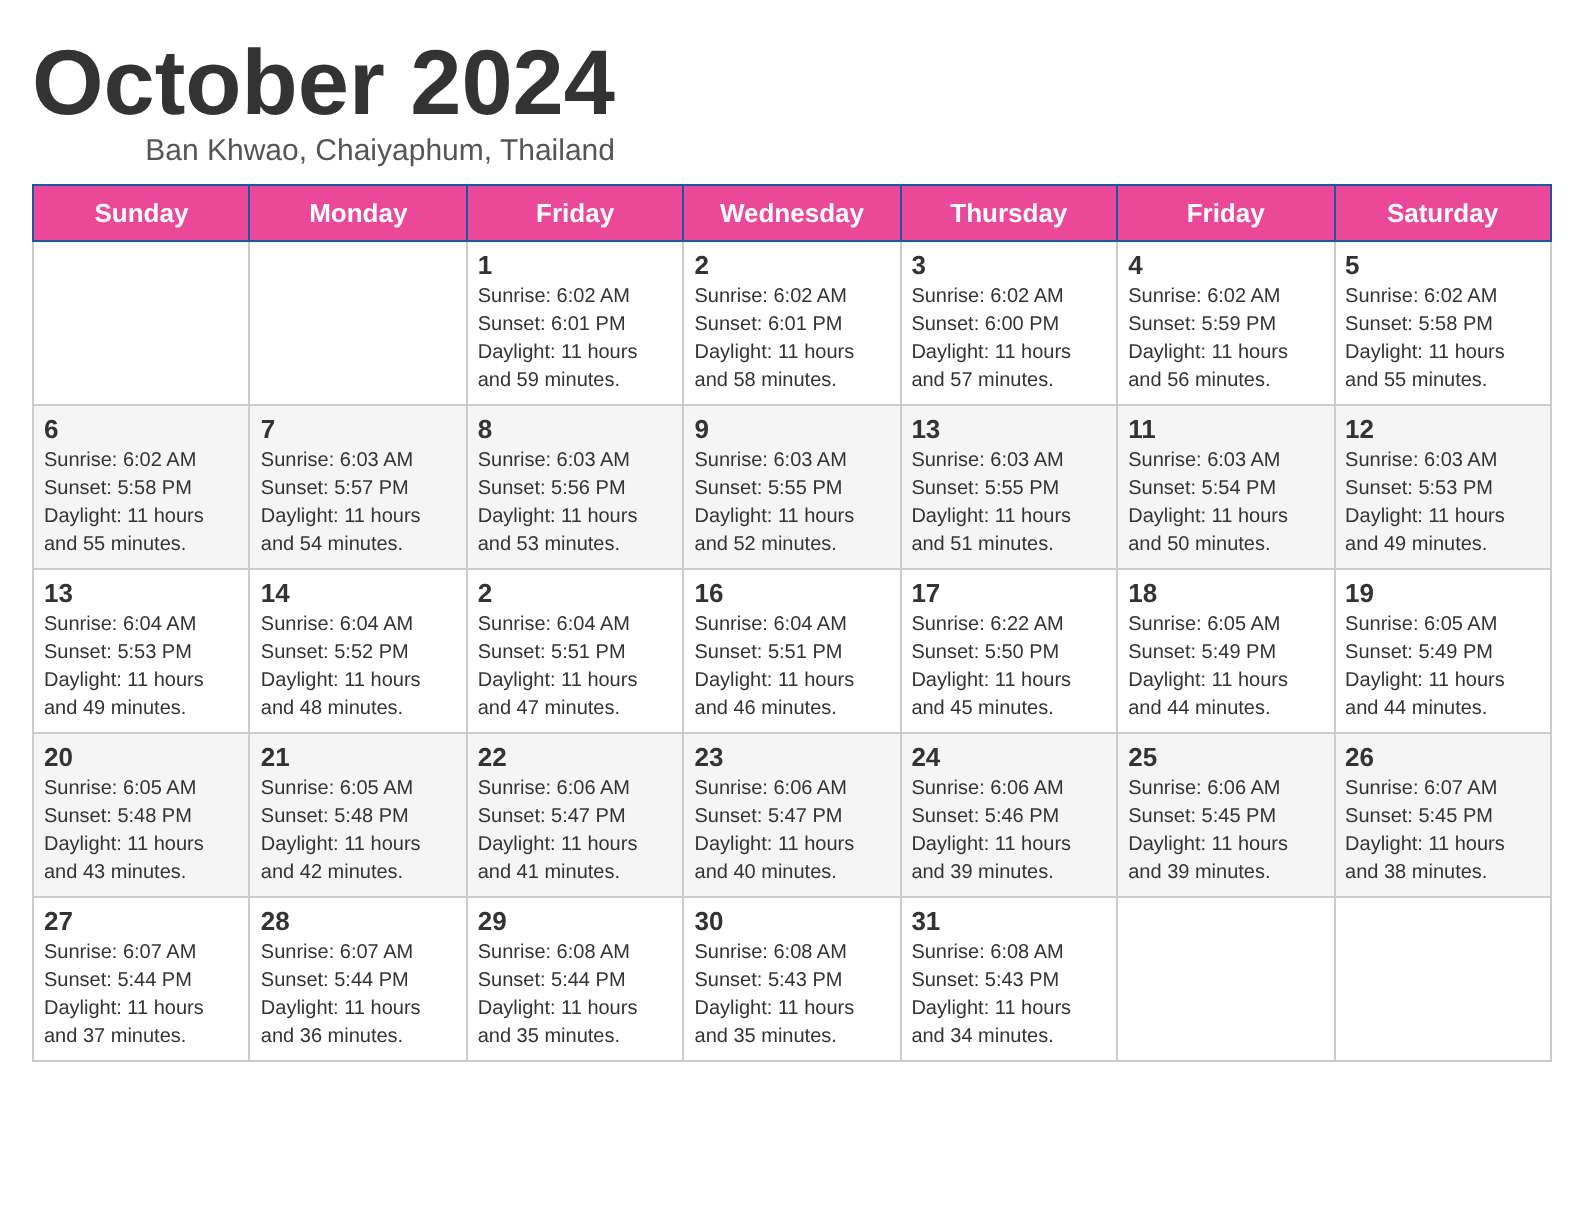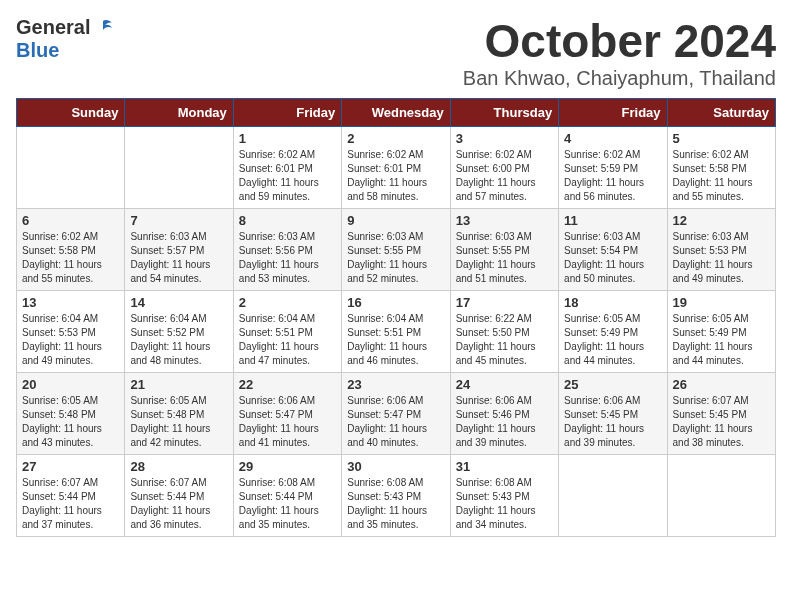--- a/index.html
+++ b/index.html
@@ -24,34 +24,34 @@
     .title-section {
       text-align: right;
     }
     .month-title {
       font-size: 46px;
       font-weight: bold;
       color: #333;
       line-height: 1.1;
     }
     .location {
-      font-size: 20px;
+      font-size: 15px;
       color: #555;
     }
     .calendar {
       width: 100%;
       border-collapse: collapse;
       border: 1px solid #ccc;
     }
     .calendar th {
-      background-color: #7f1d1d;
+      background-color: #ec4899;
       color: #fff;
       font-size: 13px;
       padding: 6px 6px;
-      text-align: right;
+      text-align: center;
       border: 1px solid #1a5a9a;
       font-weight: bold;
       margin-left: 40px;
     }
     .calendar td {
       vertical-align: top;
       border: 1px solid #ccc;
       padding: 4px 5px;
       width: 108px;
       min-height: 80px;
@@ -83,31 +83,20 @@
     .logo-text-general { color: #333; font-weight: bold; font-size: 20px; }
     .logo-text-blue { color: #2a6db5; font-weight: bold; font-size: 20px; }
     .logo-bird {
       margin-left: 2px;
     }
   </style>
 </head>
 <body>
 
 <div class="header">
-  <div class="logo">
-    <div class="logo-row">
-      <span class="logo-text-general">General</span>
-      <svg class="logo-bird" width="22" height="22" viewBox="0 0 22 22">
-        <path d="M11 4 C13 2, 18 3, 20 6 C18 5, 15 6, 13 8 C15 7, 19 8, 20 11 C17 9, 13 10, 11 13 Z" fill="#2a6db5"></path>
-      </svg>
-    </div>
-    <div>
-      <span class="logo-text-blue">Blue</span>
-    </div>
-  </div>
   <div class="title-section">
     <div class="month-title">October 2024</div>
     <div class="location">Ban Khwao, Chaiyaphum, Thailand</div>
   </div>
 </div>
 
 <table class="calendar">
   <thead>
     <tr>
     <th>Sunday</th>

